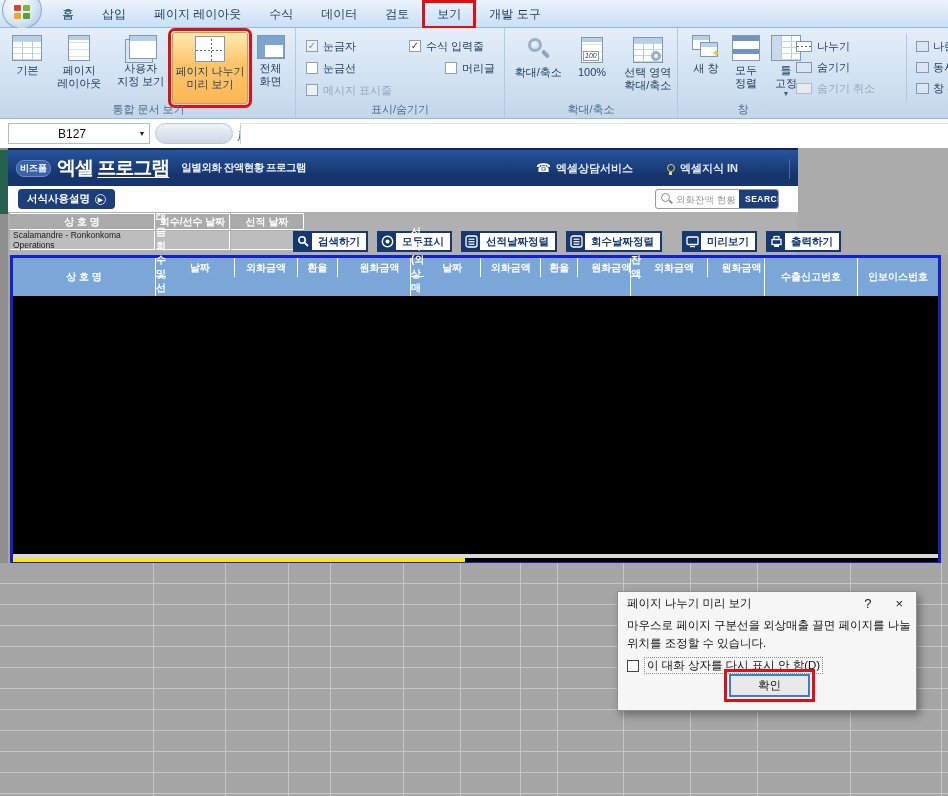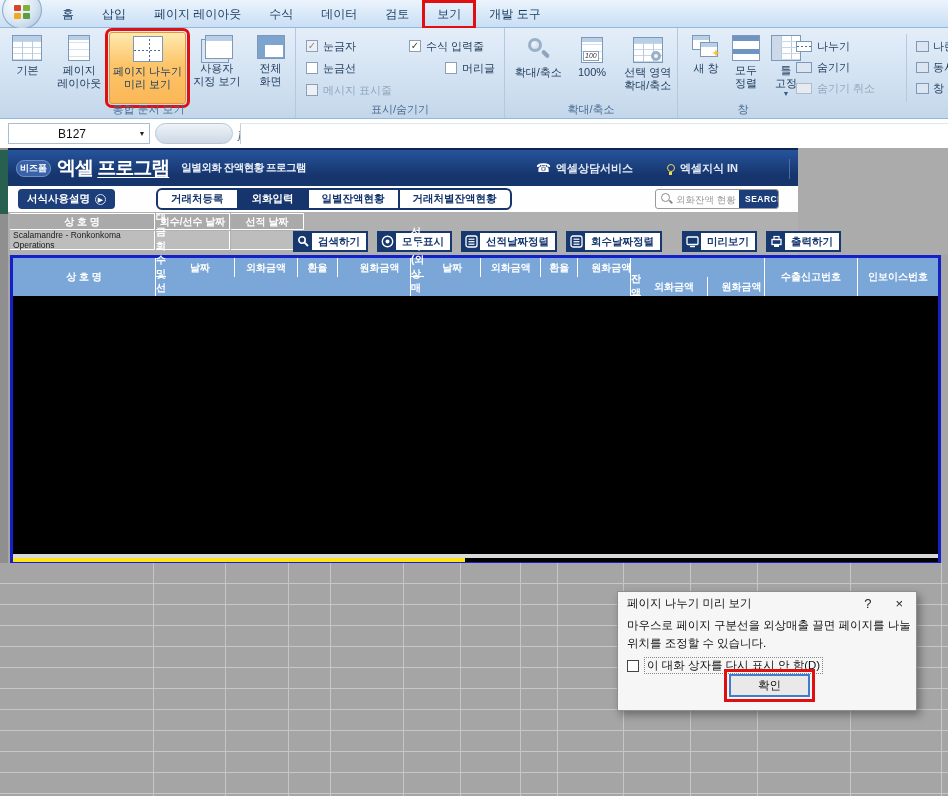--- a/index.html
+++ b/index.html
@@ -254,29 +254,29 @@
       <div class="bigbtns">
         <div class="bigbtn b-basic">
           <span class="ic ic-grid"></span>
           <span class="cap">기본</span>
         </div>
         <div class="bigbtn b-pl">
           <span class="ic ic-page"></span>
           <span class="cap">페이지</span>
           <span class="cap">레이아웃</span>
         </div>
+        <div class="bigbtn b-cv">
+          <span class="ic ic-cv"></span>
+          <span class="cap">사용자</span>
+          <span class="cap">지정 보기</span>
+        </div>
         <div class="bigbtn b-pbp active annotated">
           <span class="ic ic-pbp"></span>
           <span class="cap">페이지 나누기</span>
           <span class="cap">미리 보기</span>
-        </div>
-        <div class="bigbtn b-cv">
-          <span class="ic ic-cv"></span>
-          <span class="cap">사용자</span>
-          <span class="cap">지정 보기</span>
         </div>
         <div class="bigbtn b-fs">
           <span class="ic ic-fs"></span>
           <span class="cap">전체</span>
           <span class="cap">화면</span>
         </div>
       </div>
       <div class="rlabel">통합 문서 보기</div>
     </div>
 
@@ -416,26 +416,20 @@
           <span>엑셀지식 IN</span>
         </span>
     </div>
     <span class="hdrdiv"></span>
   </div>
 
   <div class="navrow">
     <div class="guidebtn">
       <span>서식사용설명</span>
       <span class="guidearrow">▶</span>
-    </div>
-    <div class="apptabs">
-      <span class="apptab">거래처등록</span>
-      <span class="apptab active">외화입력</span>
-      <span class="apptab">일별잔액현황</span>
-      <span class="apptab">거래처별잔액현황</span>
     </div>
     <div class="searchbox">
       <span class="mag"></span>
       <input class="searchinput" placeholder="외화잔액 현황관리" style="">
       <span class="searchbtn">SEARCH</span>
     </div>
   </div>
 
   <div class="filterband">
     <div class="fcell fhead fc1">상 호 명</div>
@@ -527,21 +521,21 @@
       </div>
       <div class="thgroup" style="width:220px;">
         <div class="gl">선적(외상매출)</div>
         <div class="subs">
           <div class="thc" style="width:57px;">날짜</div>
           <div class="thc" style="width:60px;">외화금액</div>
           <div class="thc" style="width:37px;">환율</div>
           <div class="thc" style="width:66px;border-right:none;">원화금액</div>
         </div>
       </div>
-      <div class="thgroup" style="width:134px;align-items:flex-end;">
+      <div class="thgroup" style="width:134px;">
         <div class="gl">잔액</div>
         <div class="subs">
           <div class="thc" style="width:67px;">외화금액</div>
           <div class="thc" style="width:67px;border-right:none;">원화금액</div>
         </div>
       </div>
       <div class="thc" style="width:93px;">수출신고번호</div>
       <div class="thc" style="flex:1;border-right:none;">인보이스번호</div>
     </div>
     <div class="blackbox"></div>

